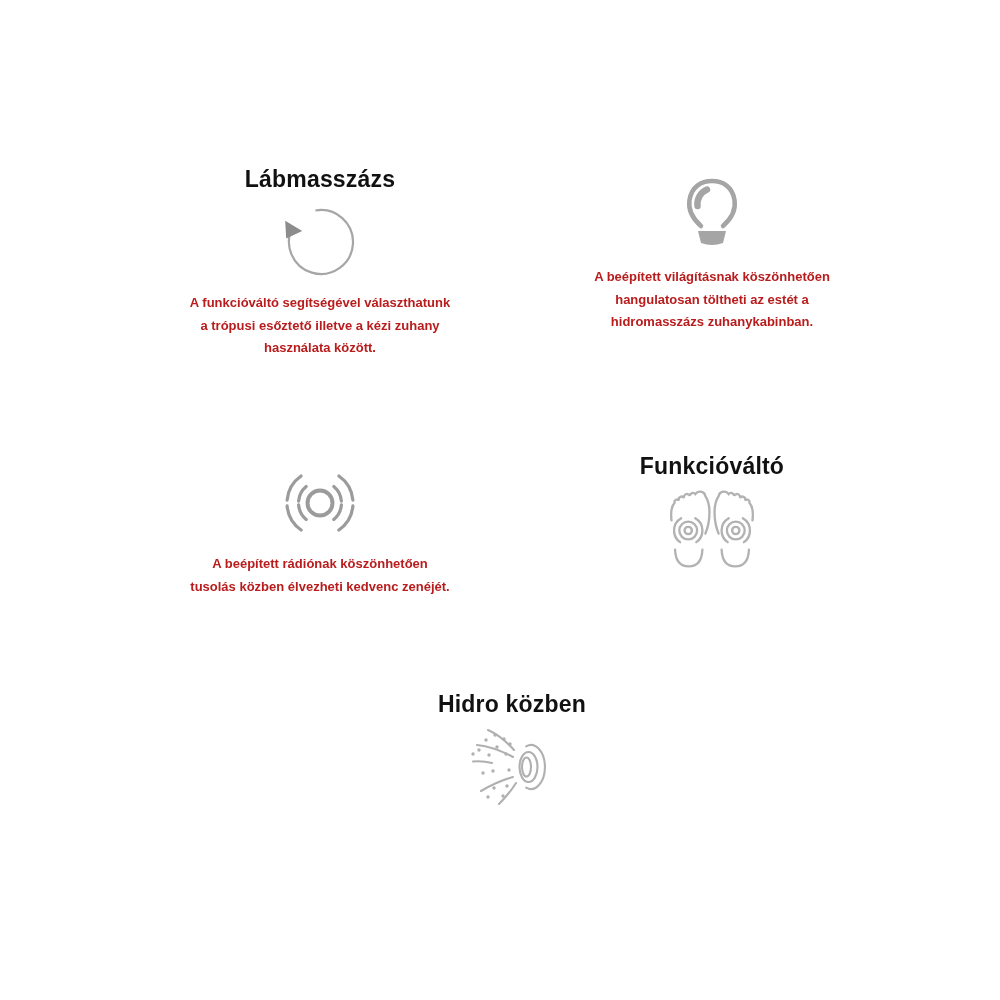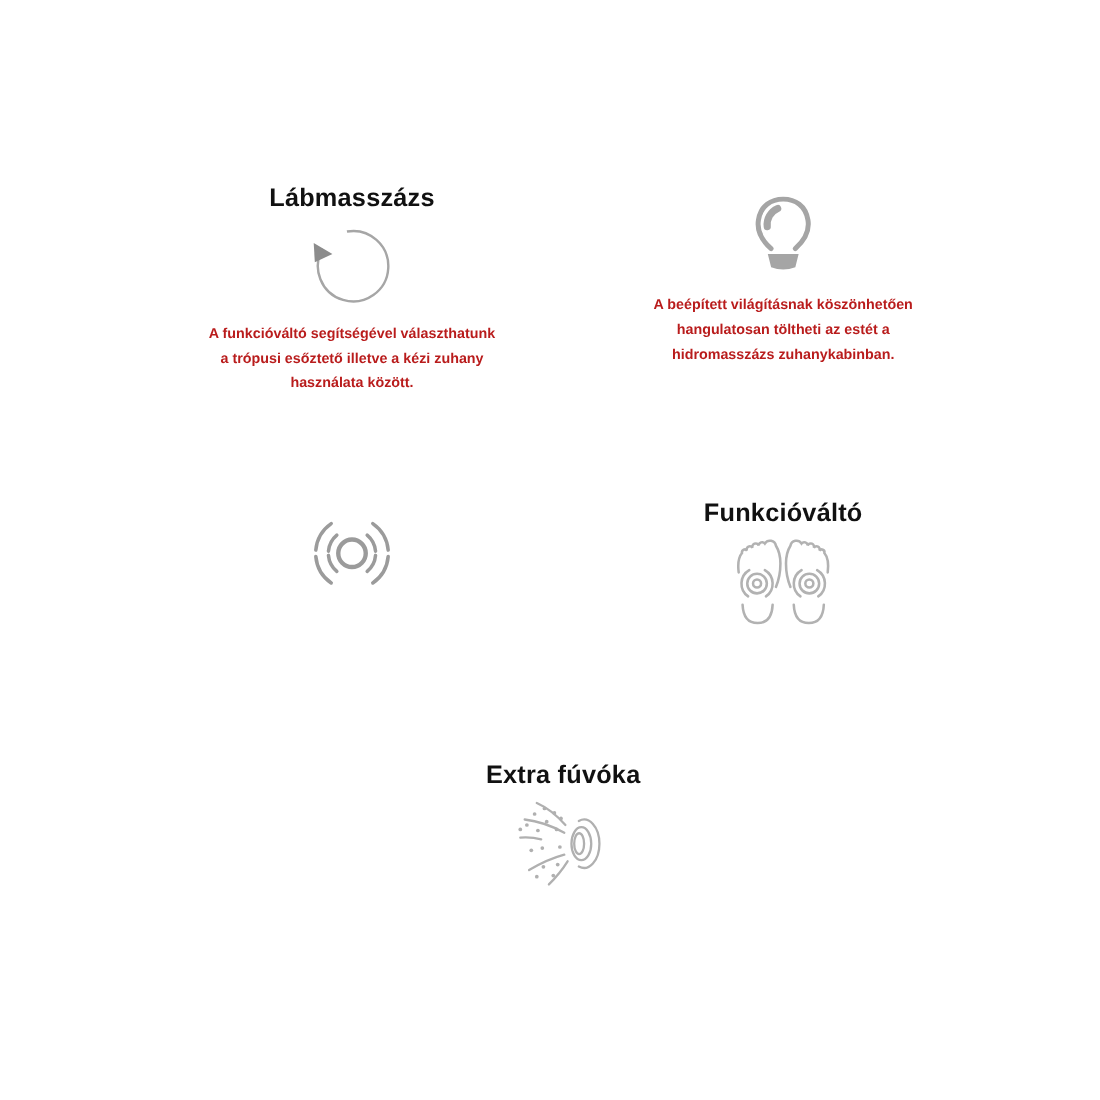--- a/index.html
+++ b/index.html
@@ -87,20 +87,22 @@
         <path d="M 21.6 42.9 A 21.5 21.5 0 0 0 29.2 57.5"></path>
         <path d="M 56.8 24.5 A 21.5 21.5 0 0 1 64.4 39.1"></path>
         <path d="M 64.4 42.9 A 21.5 21.5 0 0 1 56.8 57.5"></path>
         <path d="M 24.1 14 A 33 33 0 0 0 10.1 38.1"></path>
         <path d="M 10.1 43.9 A 33 33 0 0 0 24.1 68"></path>
         <path d="M 61.9 14 A 33 33 0 0 1 75.9 38.1"></path>
         <path d="M 75.9 43.9 A 33 33 0 0 1 61.9 68"></path>
       </g>
     </svg>
   </div>
+  <p>A beépített rádiónak köszönhetően
+tusolás közben élvezheti kedvenc zenéjét.</p>
 </section>
 
 <section class="feature" id="f4">
   <h3>Funkcióváltó</h3>
   <div class="icon-wrap">
     <svg width="92" height="86" viewBox="0 0 88 85">
       <g fill="none" stroke="#b2b2b2" stroke-width="2.3" stroke-linecap="round">
 
         <path d="M 4 34 C 3 26 4 20 7 16.5 A 2.5 2.5 0 0 1 11.5 14.5 A 2.7 2.7 0 0 1 16.5 12 A 2.9 2.9 0 0 1 22 9.8 A 3.1 3.1 0 0 1 27.5 8 A 5.5 5.5 0 0 1 37.5 10 C 40 14 41.5 20 41.5 26 C 41.5 34 40 41 37.5 47"></path>
         <circle cx="20.5" cy="44" r="3.6"></circle>
@@ -116,21 +118,21 @@
           <path d="M 13.5 31.9 A 14 14 0 0 0 12.5 55.5"></path>
           <path d="M 27.5 31.9 A 14 14 0 0 1 28.5 55.5"></path>
           <path d="M 7.5 63 C 8 74 12 79.5 21 79.5 C 30 79.5 34 74 34.5 63"></path>
         </g>
       </g>
     </svg>
   </div>
 </section>
 
 <section class="feature" id="f5">
-  <h3>Extra fúvóka</h3>
+  <h3>Hidro közben</h3>
   <div class="icon-wrap">
     <svg width="92" height="82" viewBox="0 0 92 82">
       <g fill="none" stroke="#b0b0b0" stroke-width="2.1" stroke-linecap="round">
         <path d="M 60.2 20.3 A 14 22 0 1 1 60.2 61.7"></path>
         <ellipse cx="62.5" cy="41" rx="9" ry="15"></ellipse>
         <ellipse cx="60.5" cy="41" rx="4.5" ry="9.5"></ellipse>
         <path d="M 48 24 C 40 15 31 8 22 4"></path>
         <path d="M 47 31 C 36 25 24 20.5 11 19"></path>
         <path d="M 26 37 C 20 35.5 14 35 7 35.5"></path>
         <path d="M 47 51 C 36 54 25 59 15 65"></path>

